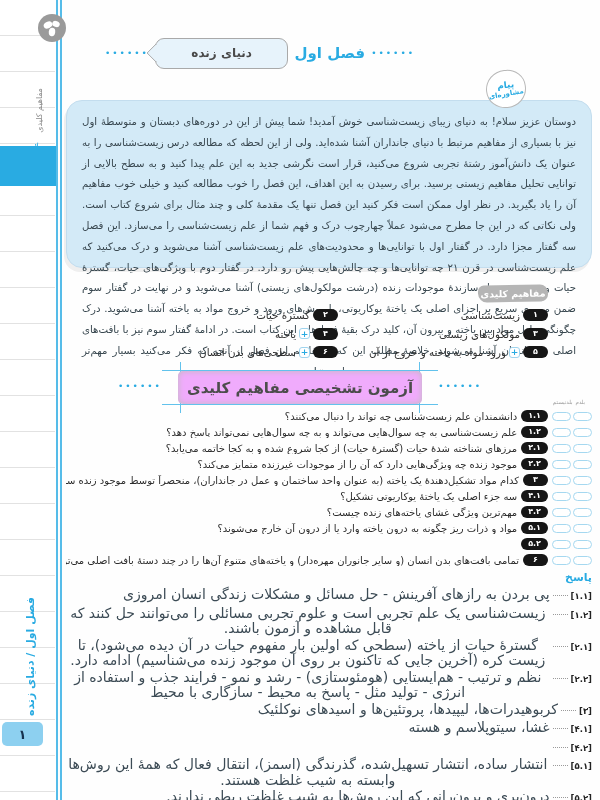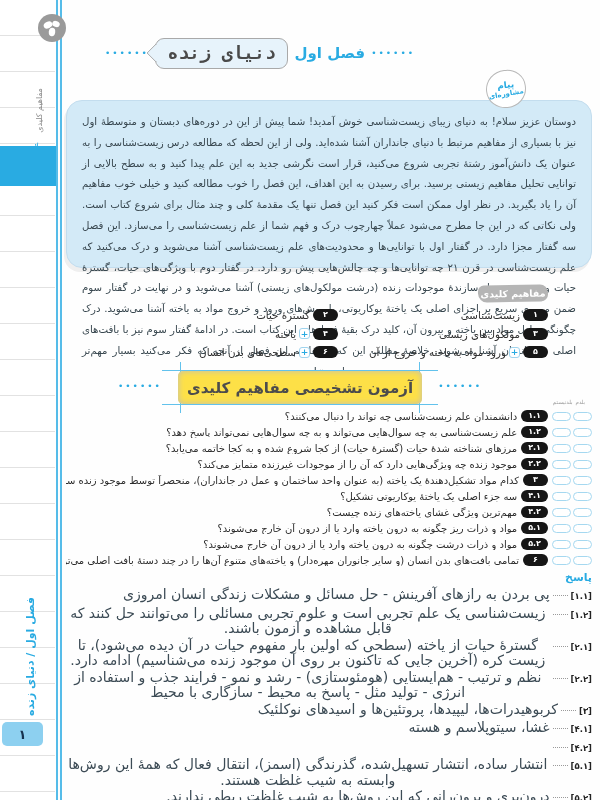--- a/index.html
+++ b/index.html
@@ -45,21 +45,21 @@
   .chapter-label { color:#29abe2; font-weight:bold; font-size:15px; white-space:nowrap; }
   .pennant {
     position:relative; background:#e7f3fb; border:1.6px solid #a9a9a9; border-radius:9px;
     width:176px; height:31px; display:flex; align-items:center; justify-content:center;
   }
   .pennant::after {
     content:""; position:absolute; left:-7px; top:50%; width:13px; height:13px;
     background:#e7f3fb; border-left:1.6px solid #a9a9a9; border-bottom:1.6px solid #a9a9a9;
     transform:translateY(-50%) rotate(45deg); border-radius:2px;
   }
-  .pennant-title { font-size:18px; font-weight:bold; color:#4a4a4a;font-family:Liberation Mono, monospace; }
+  .pennant-title { font-size:12px; font-weight:bold; color:#4a4a4a; }
 
   
   .advice-badge {
     position:absolute; top:70px; right:74px; width:40px; height:38px; z-index:4;
     border:1.6px solid #b8b8b8; border-radius:50% 46% 50% 48%; background:#ffffff;
     display:flex; flex-direction:column; align-items:center; justify-content:center;
     transform:rotate(-6deg);
   }
   .advice-badge .l1 { font-size:9px; font-weight:bold; color:#29abe2; line-height:9px; }
   .advice-badge .l2 { font-size:7px; font-weight:bold; color:#29abe2; line-height:8px; transform:rotate(-4deg); }
@@ -92,21 +92,21 @@
   .plus-badge {
     width:11px; height:11px; border:1px solid #9fd4ee; border-radius:3px;
     color:#29abe2; font-size:9px; font-weight:bold; background:#fff;
     display:inline-flex; align-items:center; justify-content:center; line-height:10px;
   }
   .concept-label { font-size:10.3px; color:#2f2f2f; white-space:nowrap; }
 
   
   .quiz-title-wrap { position:absolute; top:371px; left:178px; width:244px; height:33px; z-index:2; }
   .quiz-title-box {
-    position:absolute; inset:0; background:#fde047; border-radius:5px;
+    position:absolute; inset:0; background:#f0abfc; border-radius:5px;
     display:flex; align-items:center; justify-content:center;
     box-shadow:inset 0 0 6px #bdbdbd;
   }
   .quiz-title-text { font-size:15px; font-weight:bold; color:#4c4c4c; white-space:nowrap; }
   .crop-h { position:absolute; left:-16px; right:-16px; height:1px; background:#62c2ec; }
   .crop-h.t { top:-1px; } .crop-h.b { bottom:-1px; }
   .crop-v { position:absolute; top:-9px; bottom:-9px; width:1px; background:#62c2ec; }
   .crop-v.l { left:2px; } .crop-v.r { right:2px; }
   .quiz-dots { position:absolute; top:10px; color:#29abe2; font-size:9px; letter-spacing:2px; }
   .quiz-dots.l { left:-60px; } .quiz-dots.r { right:-60px; }
@@ -306,21 +306,20 @@
         <span class="pill">۵.۱</span>
         <span class="q-text">مواد و ذرات ریز چگونه به درون یاخته وارد یا از درون آن خارج می‌شوند؟</span>
       </div>
 
       <div class="q-row">
         <span class="cb-pair">
           <span class="checkbox"></span>
           <span class="checkbox"></span>
         </span>
         <span class="pill">۵.۲</span>
-        <span class="q-text">مواد و ذرات درشت چگونه به درون یاخته وارد یا از درون آن خارج می‌شوند؟</span>
       </div>
 
       <div class="q-row">
         <span class="cb-pair">
           <span class="checkbox"></span>
           <span class="checkbox"></span>
         </span>
         <span class="pill">۶</span>
         <span class="q-text">تمامی بافت‌های بدن انسان (و سایر جانوران مهره‌دار) و یاخته‌های متنوع آن‌ها را در چند دستهٔ بافت اصلی می‌توانیم دسته‌بندی کنیم؟</span>
       </div>

